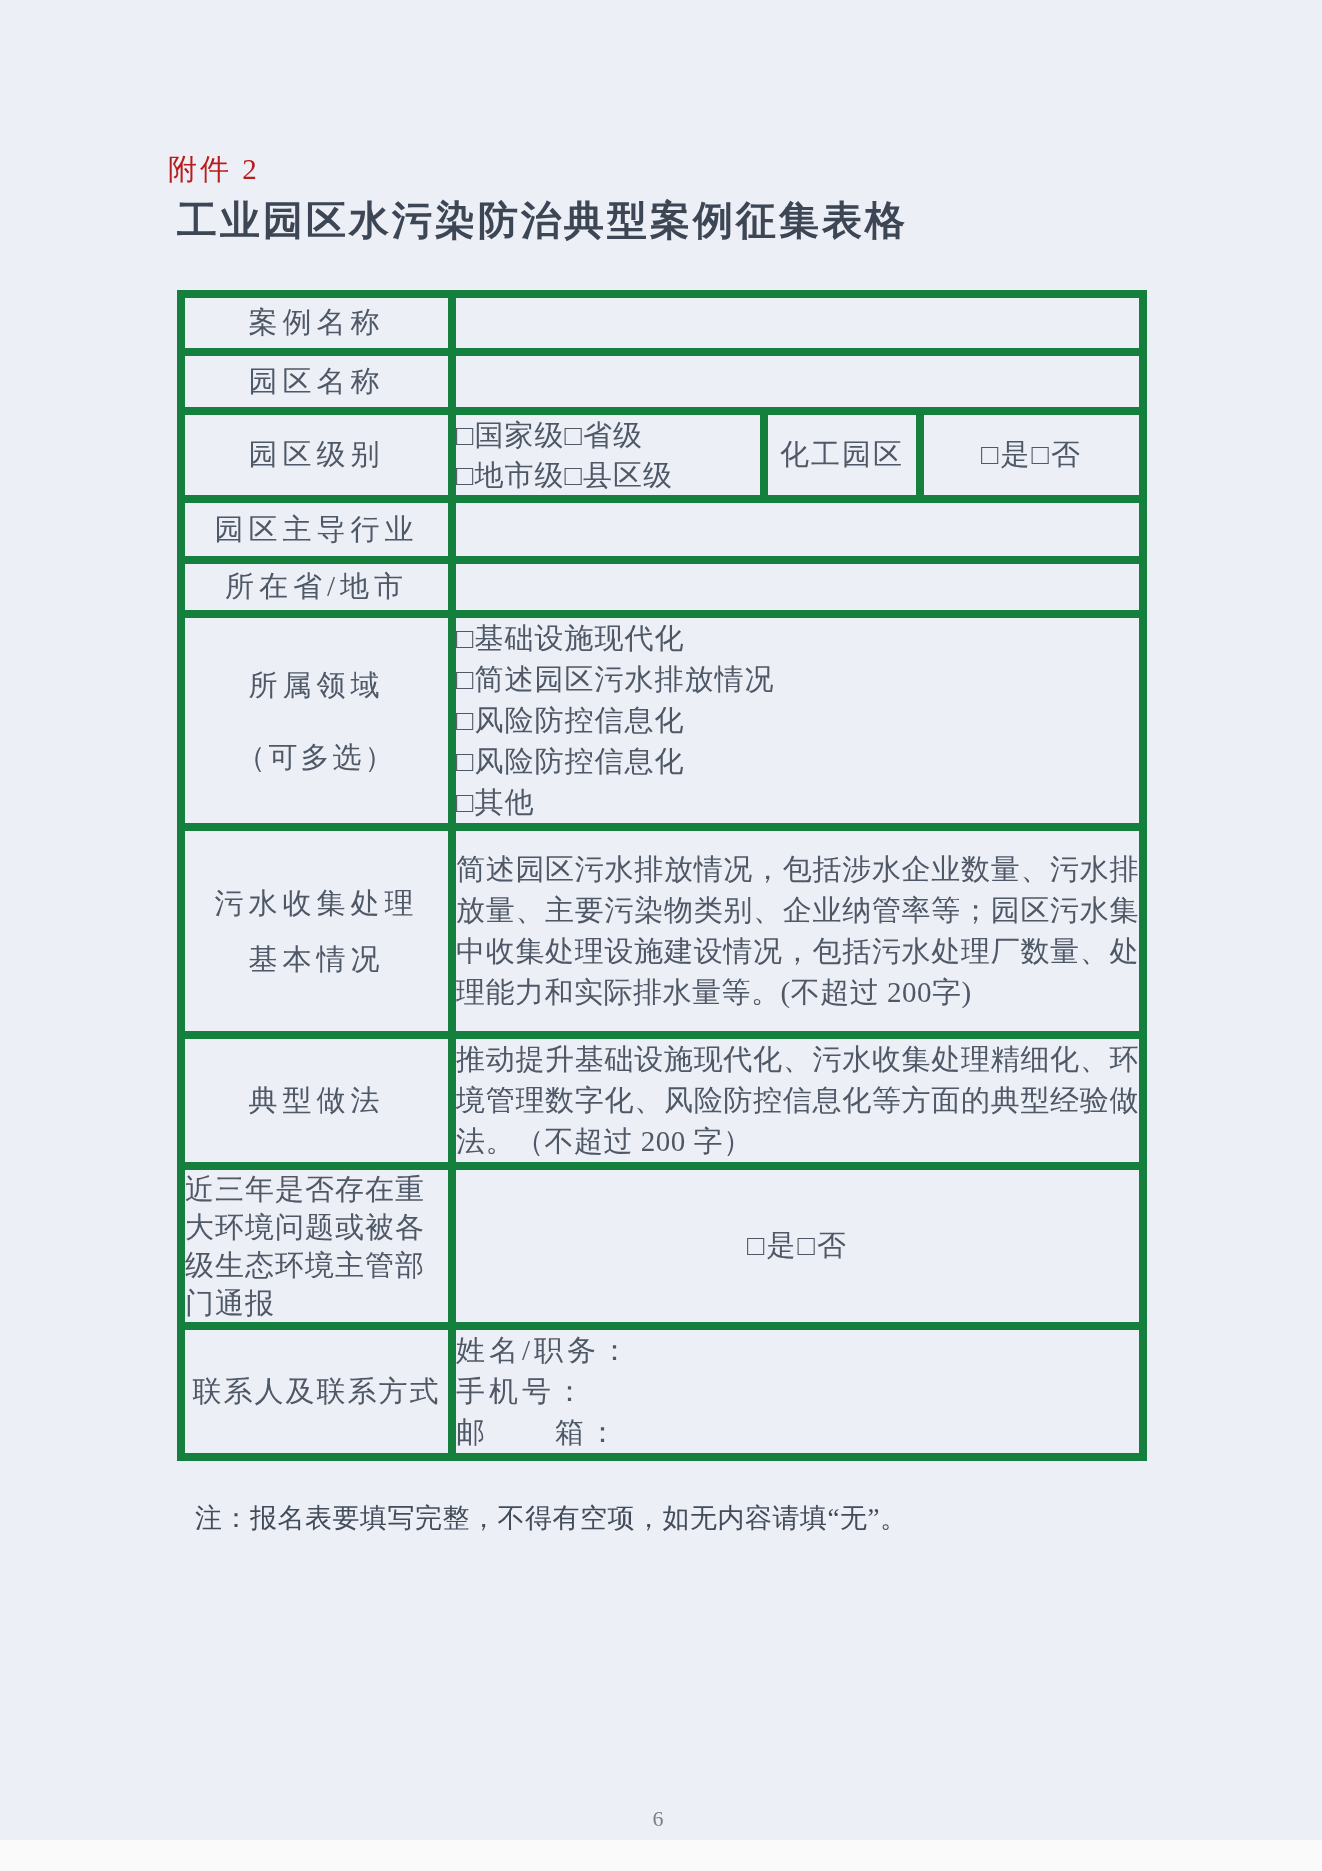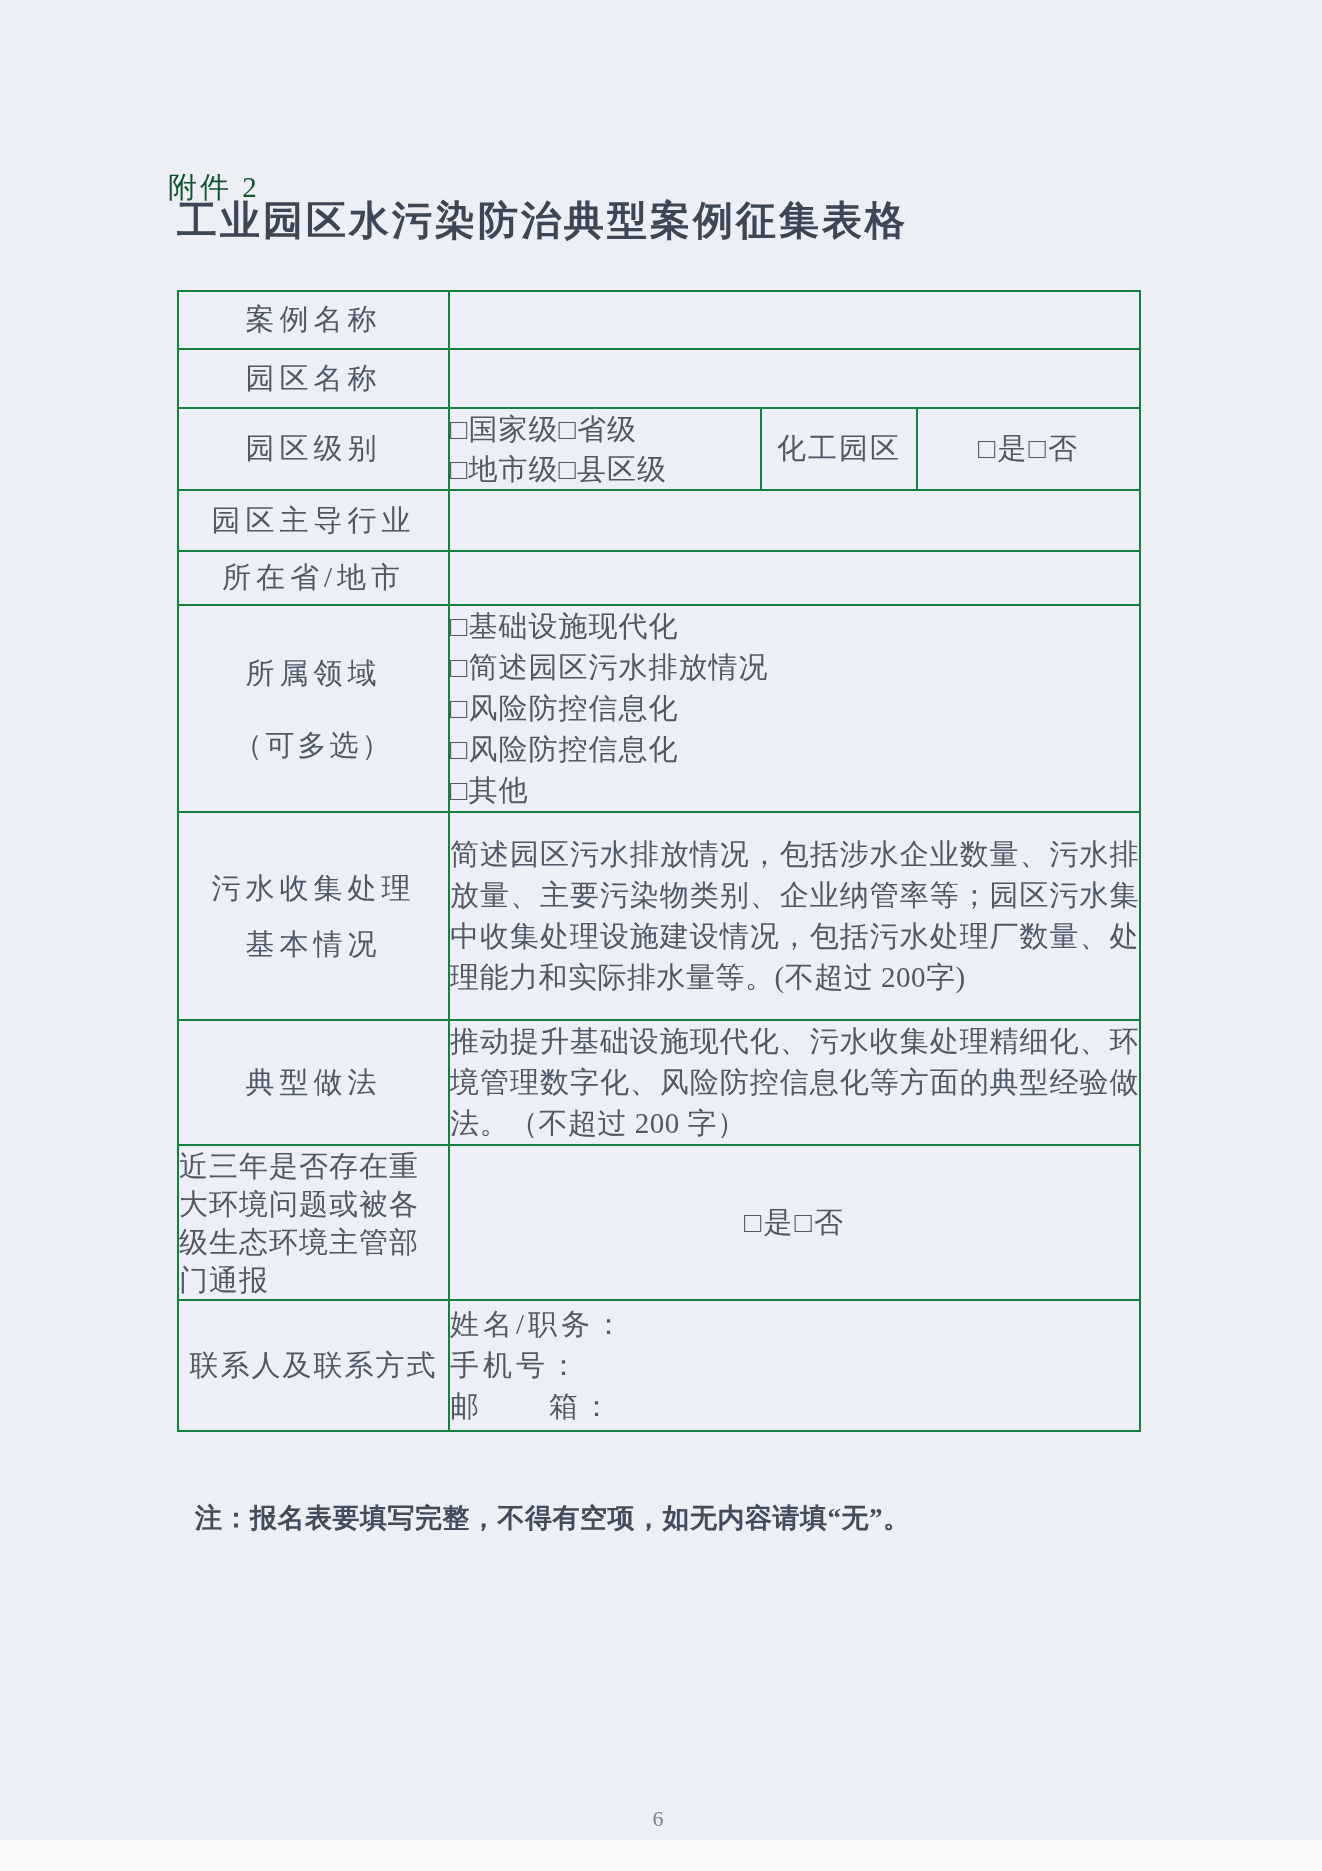--- a/index.html
+++ b/index.html
@@ -13,35 +13,35 @@
   }
   .page{
     position:absolute;left:0;top:0;width:1322px;height:1871px;
     background:#edeff6;
   }
   .bottom-strip{
     position:absolute;left:0;top:1840px;width:1322px;height:31px;
     background:#fafafa;
   }
   .attachment-label{
-    position:absolute;left:168px;top:168px;
-    font-size:29px;letter-spacing:3px;color:#14532d;text-align:right;
+    position:absolute;left:168px;top:150px;
+    font-size:29px;letter-spacing:3px;color:#b91c1c;text-align:right;
   }
   .page-title{
     position:absolute;left:177px;top:193px;width:962px;
     text-align:left;font-size:40px;font-weight:bold;
     letter-spacing:3px;color:#3d4654;
   }
   table.form{
     position:absolute;left:177px;top:290px;
     border-collapse:collapse;table-layout:fixed;
     width:962px;
   }
   table.form td{
-    border:2px solid #15803d;
+    border:8px solid #15803d;
     font-size:29px;
     vertical-align:middle;
     padding:0;
     overflow:hidden;
   }
   td.lbl{
     text-align:center;
     letter-spacing:5px;
     color:#4f5866;
   }
@@ -56,21 +56,21 @@
   .opts{padding-left:28px;line-height:40px;letter-spacing:1px;}
   .opts5{padding-left:28px;line-height:41px;letter-spacing:1px;}
   .para{
     text-align:justify;line-height:41px;
     padding:2px 10px 2px 12px;letter-spacing:0.5px;
   }
   .center-cell{text-align:center;letter-spacing:2px;}
   .contact{padding-left:12px;line-height:41px;letter-spacing:4px;}
   .note-line{
     position:absolute;left:195px;top:1500px;width:930px;
-    font-size:27px;font-weight:bold;color:#434c5a;letter-spacing:0.5px;
+    font-size:27px;font-weight:normal;color:#434c5a;letter-spacing:0.5px;
   }
   .page-number{
     position:absolute;left:177px;top:1806px;width:962px;
     text-align:center;font-size:22px;color:#7a818c;
   }
 </style>
 </head>
 <body>
 
 <div class="page">

